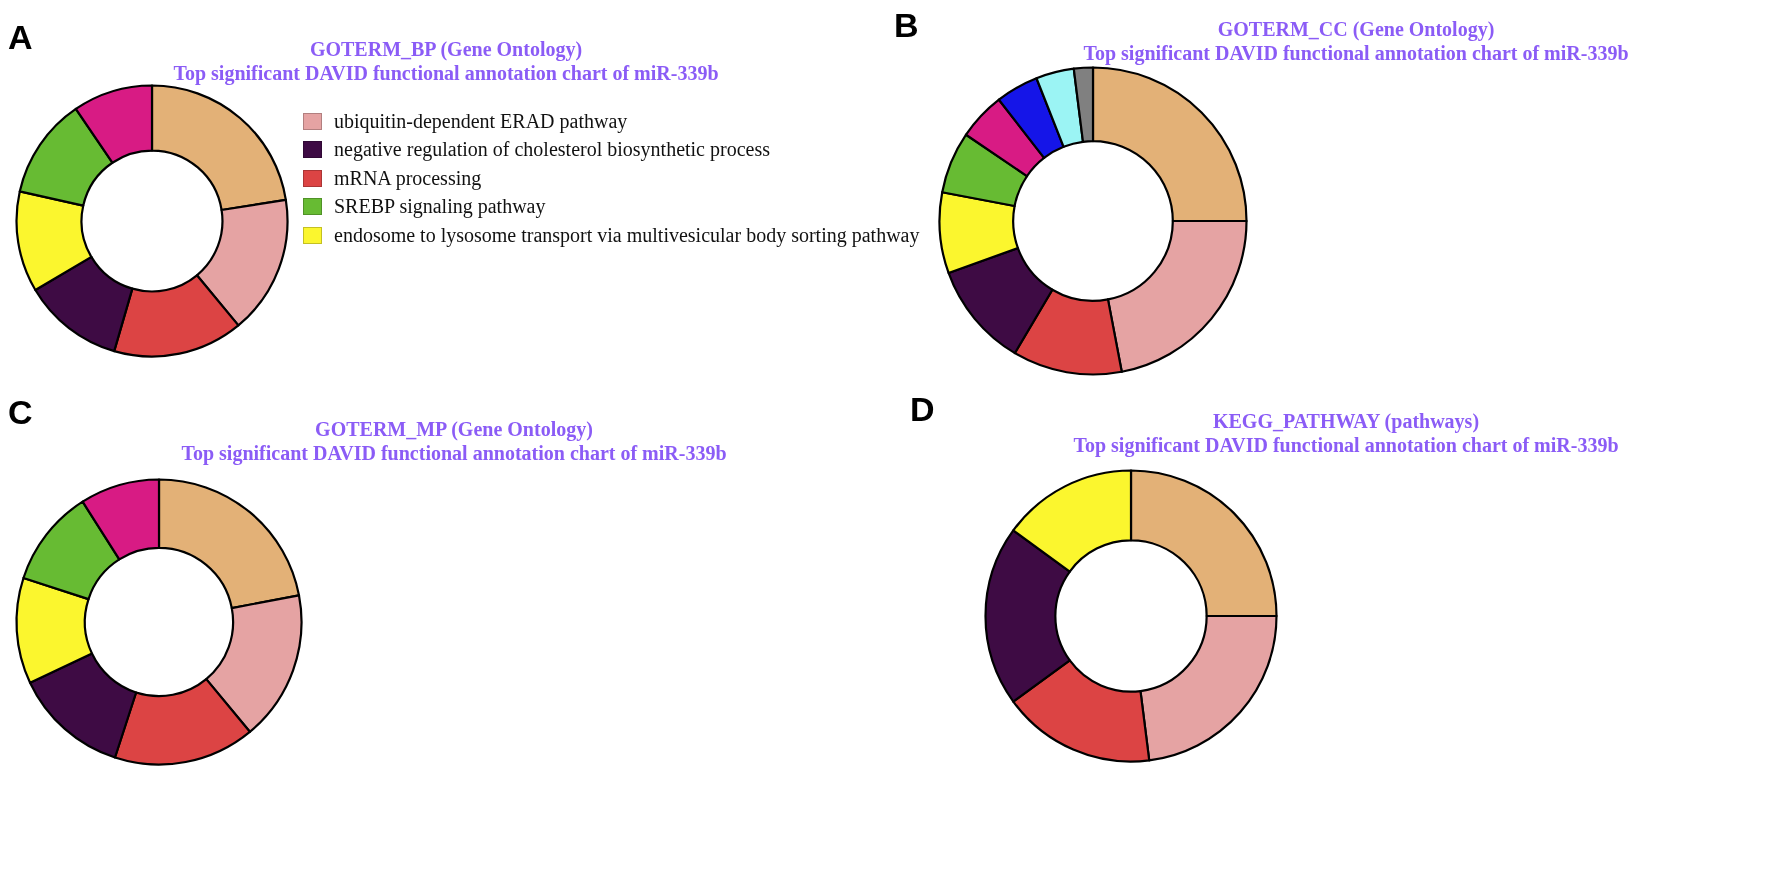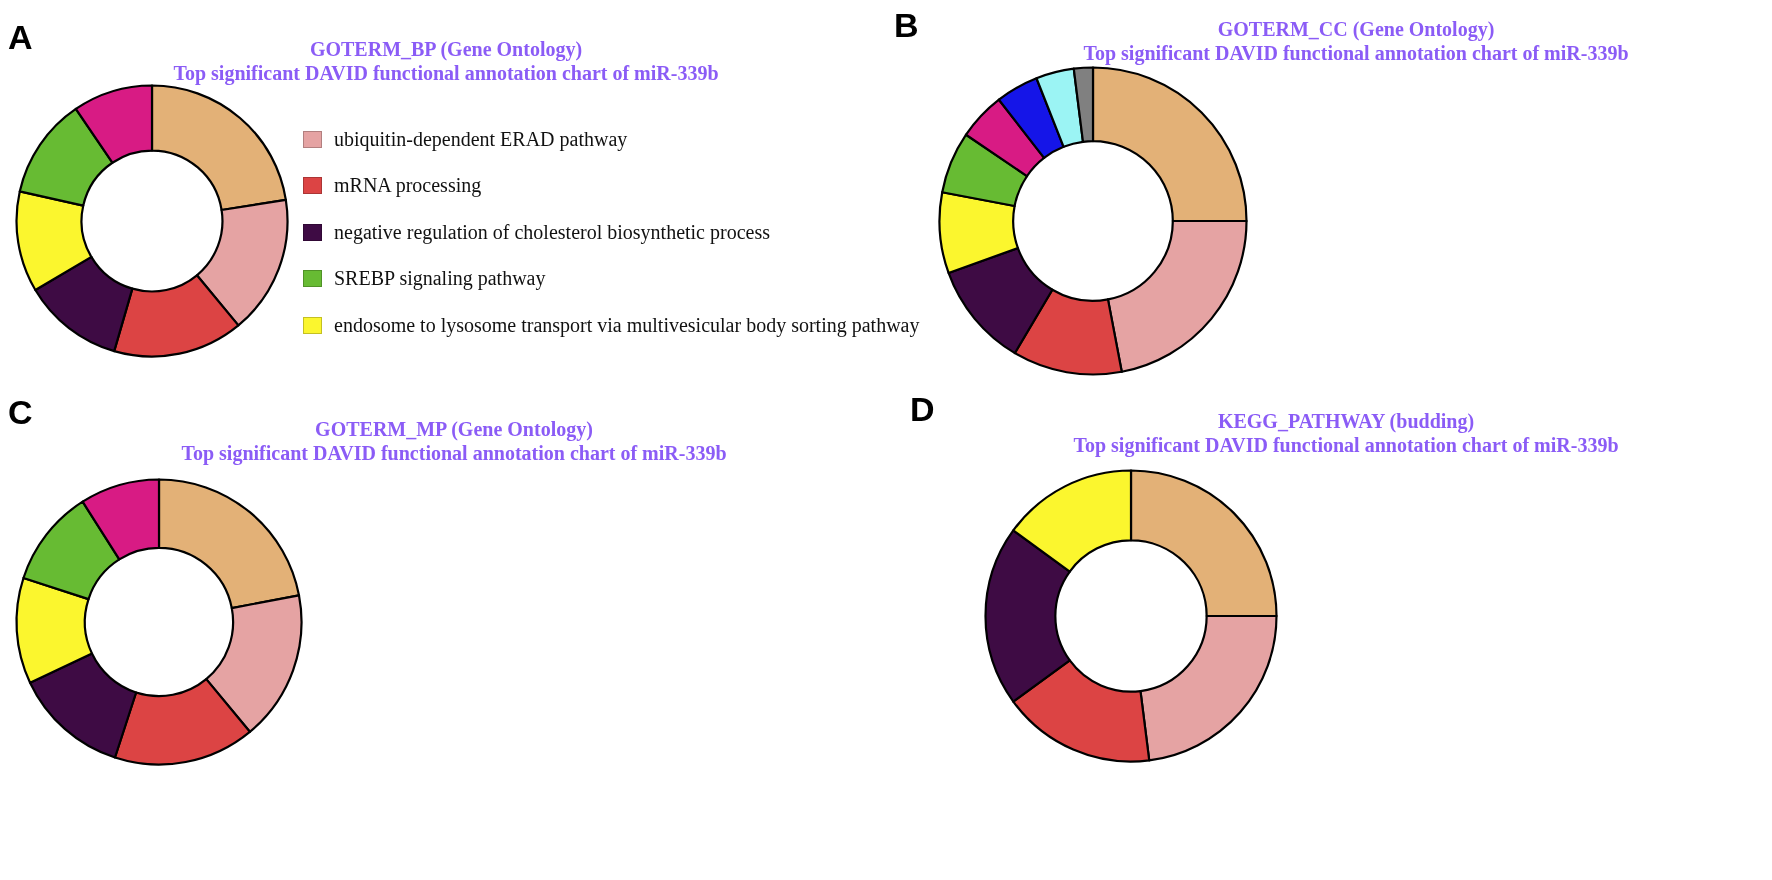--- a/index.html
+++ b/index.html
@@ -65,21 +65,21 @@
     box-sizing: border-box;
   }
   .legend-label {
     font-family: "Liberation Serif", serif;
     color: #111;
     white-space: nowrap;
   }
 
   
   #panel-a .legend { left: 303px; top: 107px; }
-  #panel-a .legend-row { height: 28.5px; margin-top: 18px; }
+  #panel-a .legend-row { height: 28.5px; }
   #panel-a .swatch { width: 19px; height: 17px; margin-right: 12px; }
   #panel-a .legend-label { font-size: 20px; }
 </style>
 </head>
 <body>
 
 <div class="figure">
 
   <div class="panel" id="panel-a" style="left:0; top:0; width:886px; height:440px;">
     <div class="panel-letter" style="left:8px; top:20px;">A</div>
@@ -100,26 +100,26 @@
           <path d="M 61.83770230103626 25.930582185796908 A 135.5 135.5 0 0 1 137.99999999999986 2.5 L 137.99999999999991 67.53999999999999 A 70.46000000000001 70.46000000000001 0 0 0 98.39560519653885 79.72390273661438 Z" fill="#D81B84" stroke="#000000" stroke-width="2.2" stroke-linejoin="round"></path>
         </svg>
     </div>
 
     <div class="legend">
         <div class="legend-row">
           <span class="swatch" style="background: rgb(229, 163, 163);"></span>
           <span class="legend-label">ubiquitin-dependent ERAD pathway</span>
         </div>
         <div class="legend-row">
+          <span class="swatch" style="background: rgb(62, 11, 68);"></span>
+          <span class="legend-label">negative regulation of cholesterol biosynthetic process</span>
+        </div>
+        <div class="legend-row">
           <span class="swatch" style="background: rgb(220, 68, 68);"></span>
           <span class="legend-label">mRNA processing</span>
-        </div>
-        <div class="legend-row">
-          <span class="swatch" style="background: rgb(62, 11, 68);"></span>
-          <span class="legend-label">negative regulation of cholesterol biosynthetic process</span>
         </div>
         <div class="legend-row">
           <span class="swatch" style="background: rgb(103, 187, 51);"></span>
           <span class="legend-label">SREBP signaling pathway</span>
         </div>
         <div class="legend-row">
           <span class="swatch" style="background: rgb(251, 246, 46);"></span>
           <span class="legend-label">endosome to lysosome transport via multivesicular body sorting pathway</span>
         </div>
       </div>
@@ -169,21 +169,21 @@
           <path d="M 68.64468171549302 24.683270615962826 A 142.5 142.5 0 0 1 144.99999999999997 2.5 L 145 70.89999999999999 A 74.10000000000001 74.10000000000001 0 0 0 105.29523449205637 82.43530072030066 Z" fill="#D81B84" stroke="#000000" stroke-width="2.2" stroke-linejoin="round"></path>
         </svg>
     </div>
 
   </div>
 
   <div class="panel" id="panel-d" style="left:886px; top:440px; width:886px; height:440px;">
     <div class="panel-letter" style="left:24px; top:-48px;">D</div>
 
     <div class="titles" style="left:60px; top:-30px; width:800px;">
-      <div class="title-line1">KEGG_PATHWAY (budding)</div>
+      <div class="title-line1">KEGG_PATHWAY (pathways)</div>
       <div class="title-line2">Top significant DAVID functional annotation chart of miR-339b</div>
     </div>
 
     <div class="donut-wrap" style="left:97px; top:28px; width:296px; height:296px;">
       <svg viewBox="0 0 296 296" width="296" height="296">
           <path d="M 148 2.5 A 145.5 145.5 0 0 1 293.5 148 L 223.66 148 A 75.66 75.66 0 0 0 148 72.34 Z" fill="#E3B177" stroke="#000000" stroke-width="2.2" stroke-linejoin="round"></path>
           <path d="M 293.5 148 A 145.5 145.5 0 0 1 166.23598548360624 292.35268904125655 L 157.48271245147524 223.0633983014534 A 75.66 75.66 0 0 0 223.66 148 Z" fill="#E5A3A3" stroke="#000000" stroke-width="2.2" stroke-linejoin="round"></path>
           <path d="M 166.23598548360624 292.35268904125655 A 145.5 145.5 0 0 1 30.28802731844516 233.52275420855486 L 86.78977420559148 192.47183218844853 A 75.66 75.66 0 0 0 157.48271245147524 223.0633983014534 Z" fill="#DC4444" stroke="#000000" stroke-width="2.2" stroke-linejoin="round"></path>
           <path d="M 30.28802731844516 233.52275420855486 A 145.5 145.5 0 0 1 30.28802731844513 62.47724579144517 L 86.78977420559147 103.5281678115515 A 75.66 75.66 0 0 0 86.78977420559148 192.47183218844853 Z" fill="#3E0B44" stroke="#000000" stroke-width="2.2" stroke-linejoin="round"></path>
           <path d="M 30.28802731844513 62.47724579144517 A 145.5 145.5 0 0 1 147.99999999999997 2.5 L 148 72.34 A 75.66 75.66 0 0 0 86.78977420559147 103.5281678115515 Z" fill="#FBF62E" stroke="#000000" stroke-width="2.2" stroke-linejoin="round"></path>

